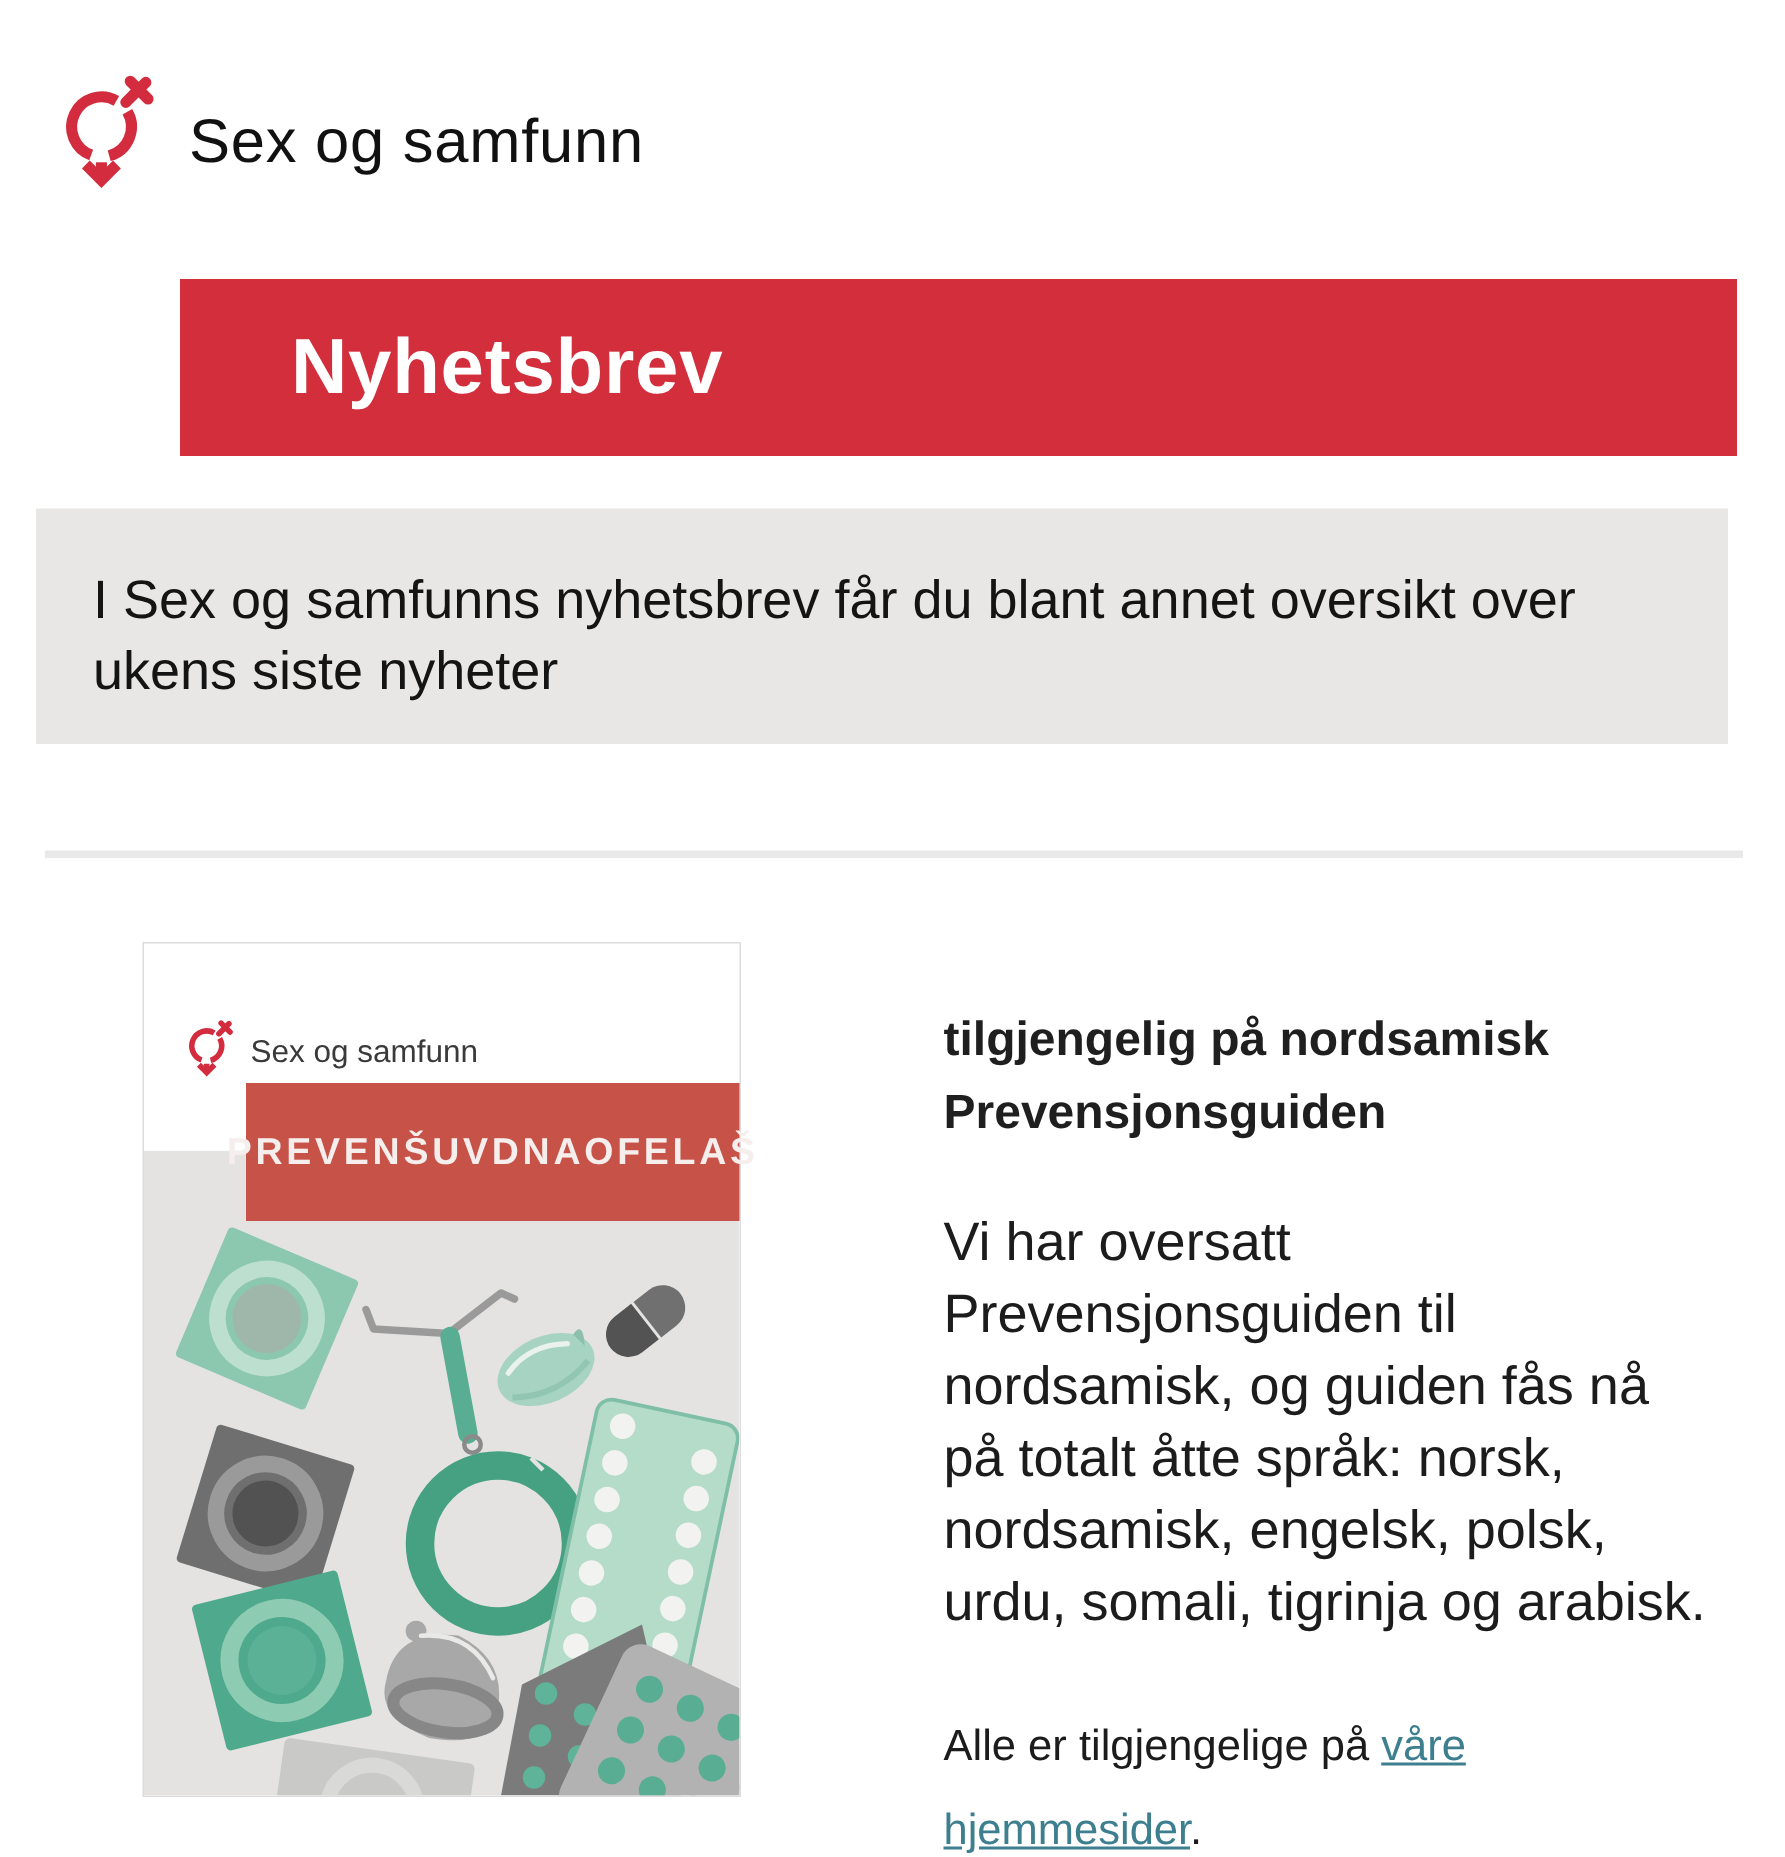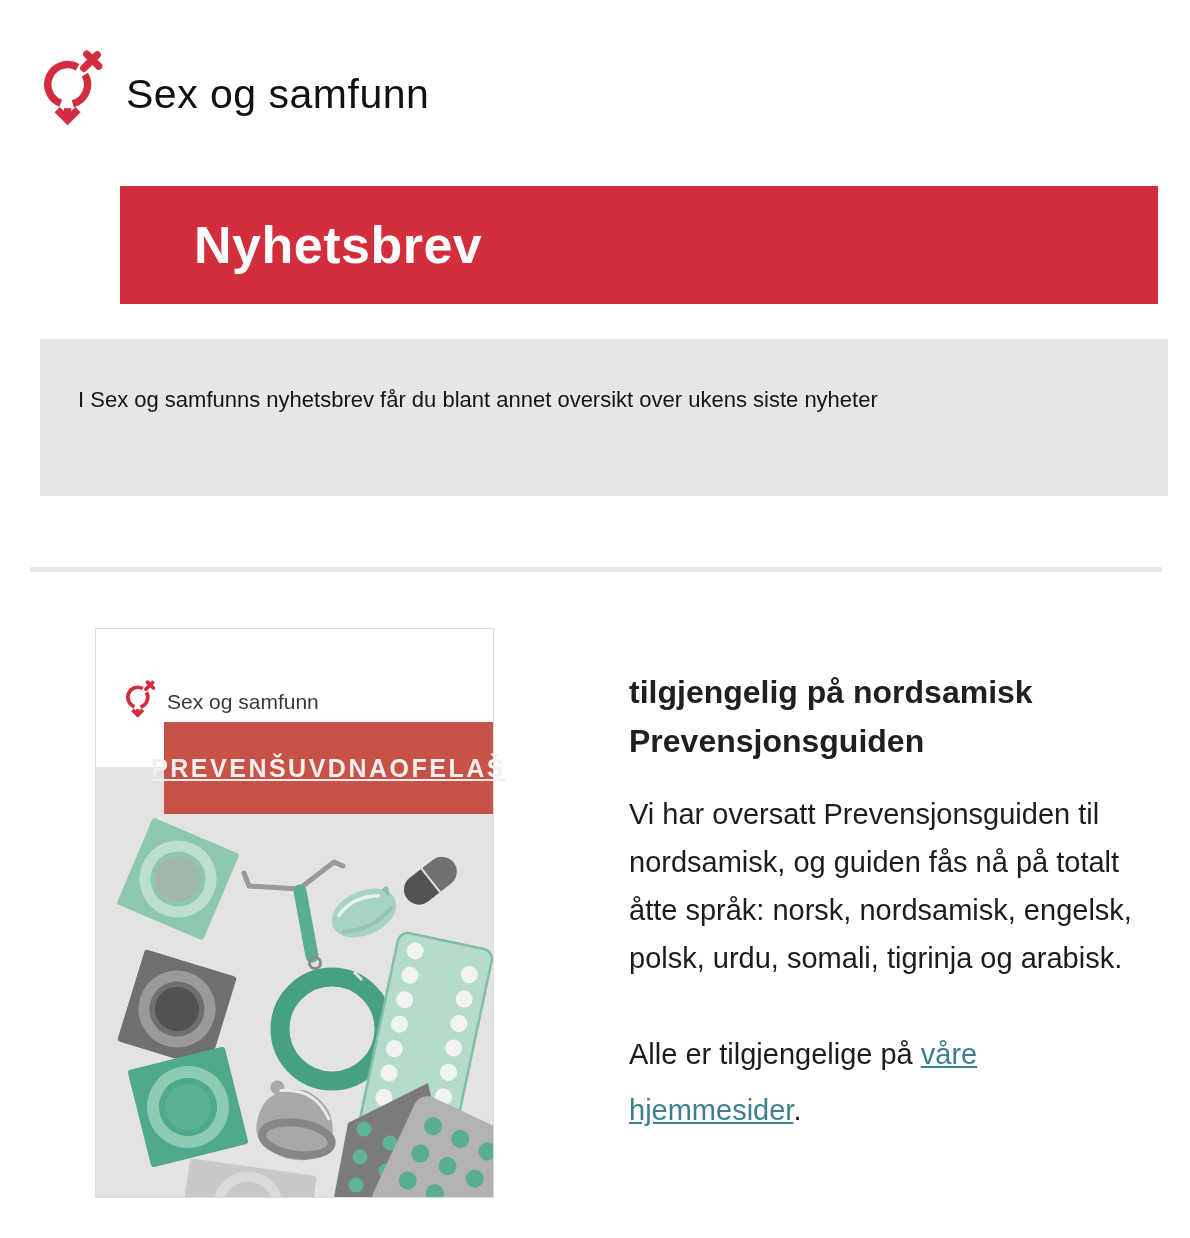--- a/index.html
+++ b/index.html
@@ -20,24 +20,24 @@
   
   .banner {
     margin:49px 0 0 120px; width:1038px; height:118px;
     background:#d22e3c;
     display:flex; align-items:center;
   }
   .banner h1 { color:#ffffff; font-size:52px; font-weight:700; padding-left:74px; letter-spacing:0.5px; }
 
   
   .intro-box {
-    margin:35px 0 0 40px; width:1128px; height:157px;
+    margin:35px 0 0 24px; width:1128px; height:157px;
     background:#e8e7e5;
     padding:37px 40px 0 38px;
-    font-size:22px; line-height:47px; color:#141414;
+    font-size:36px; line-height:47px; color:#141414;
   }
   .intro-box span { display:block; }
 
   
   .divider { margin:71px 0 0 30px; width:1132px; height:5px; background:#e9e9e9; border:none; }
 
   
   .article { display:flex; margin:56px 0 0 95px; }
 
   .guide-card {
@@ -47,26 +47,26 @@
   }
   .card-header { height:138px; display:flex; align-items:center; padding-left:27px; }
   .card-header .logo-svg { width:37px; height:50px; }
   .card-brand { font-size:21px; color:#3a3a3a; margin-left:7px; margin-top:8px; }
   .card-illustration { position:absolute; left:0; top:138px; width:397px; height:430px; overflow:hidden; }
   .card-illustration svg { display:block; }
   .card-band {
     position:absolute; left:68px; right:0; top:93px; height:92px;
     background:#c65248; display:flex; align-items:center; justify-content:center;
   }
-  .card-band span { color:#f5eeec; font-size:25px; font-weight:700; letter-spacing:2.5px;text-decoration:underline; }
+  .card-band span { color:#f5eeec; font-size:25px; font-weight:700; letter-spacing:2.5px; }
 
   .article-text { margin-left:135px; width:520px; padding-top:40px; }
   .article-text h2 { font-size:32px; line-height:49px; color:#1f1f1f; font-weight:700; }
   .article-text h2 span { display:block; }
-  .article-text .body-par { margin-top:24px; font-size:29px; line-height:48px; color:#1c1c1c; }
+  .article-text .body-par { margin-top:38px; font-size:36px; line-height:48px; color:#1c1c1c; }
   .article-text .closing-par { margin-top:44px; font-size:29px; line-height:56px; color:#1c1c1c; }
   .article-text a { color:#3d7f8e; text-decoration:underline; cursor:pointer; }
 </style>
 </head>
 <body>
 
 <svg width="0" height="0" style="position:absolute">
   <defs>
     <g id="gender-logo" stroke="#d22c3e" fill="none" stroke-width="10">
       <path d="M 63.4 36.5 A 27 27 0 0 1 47 76.1"></path>

